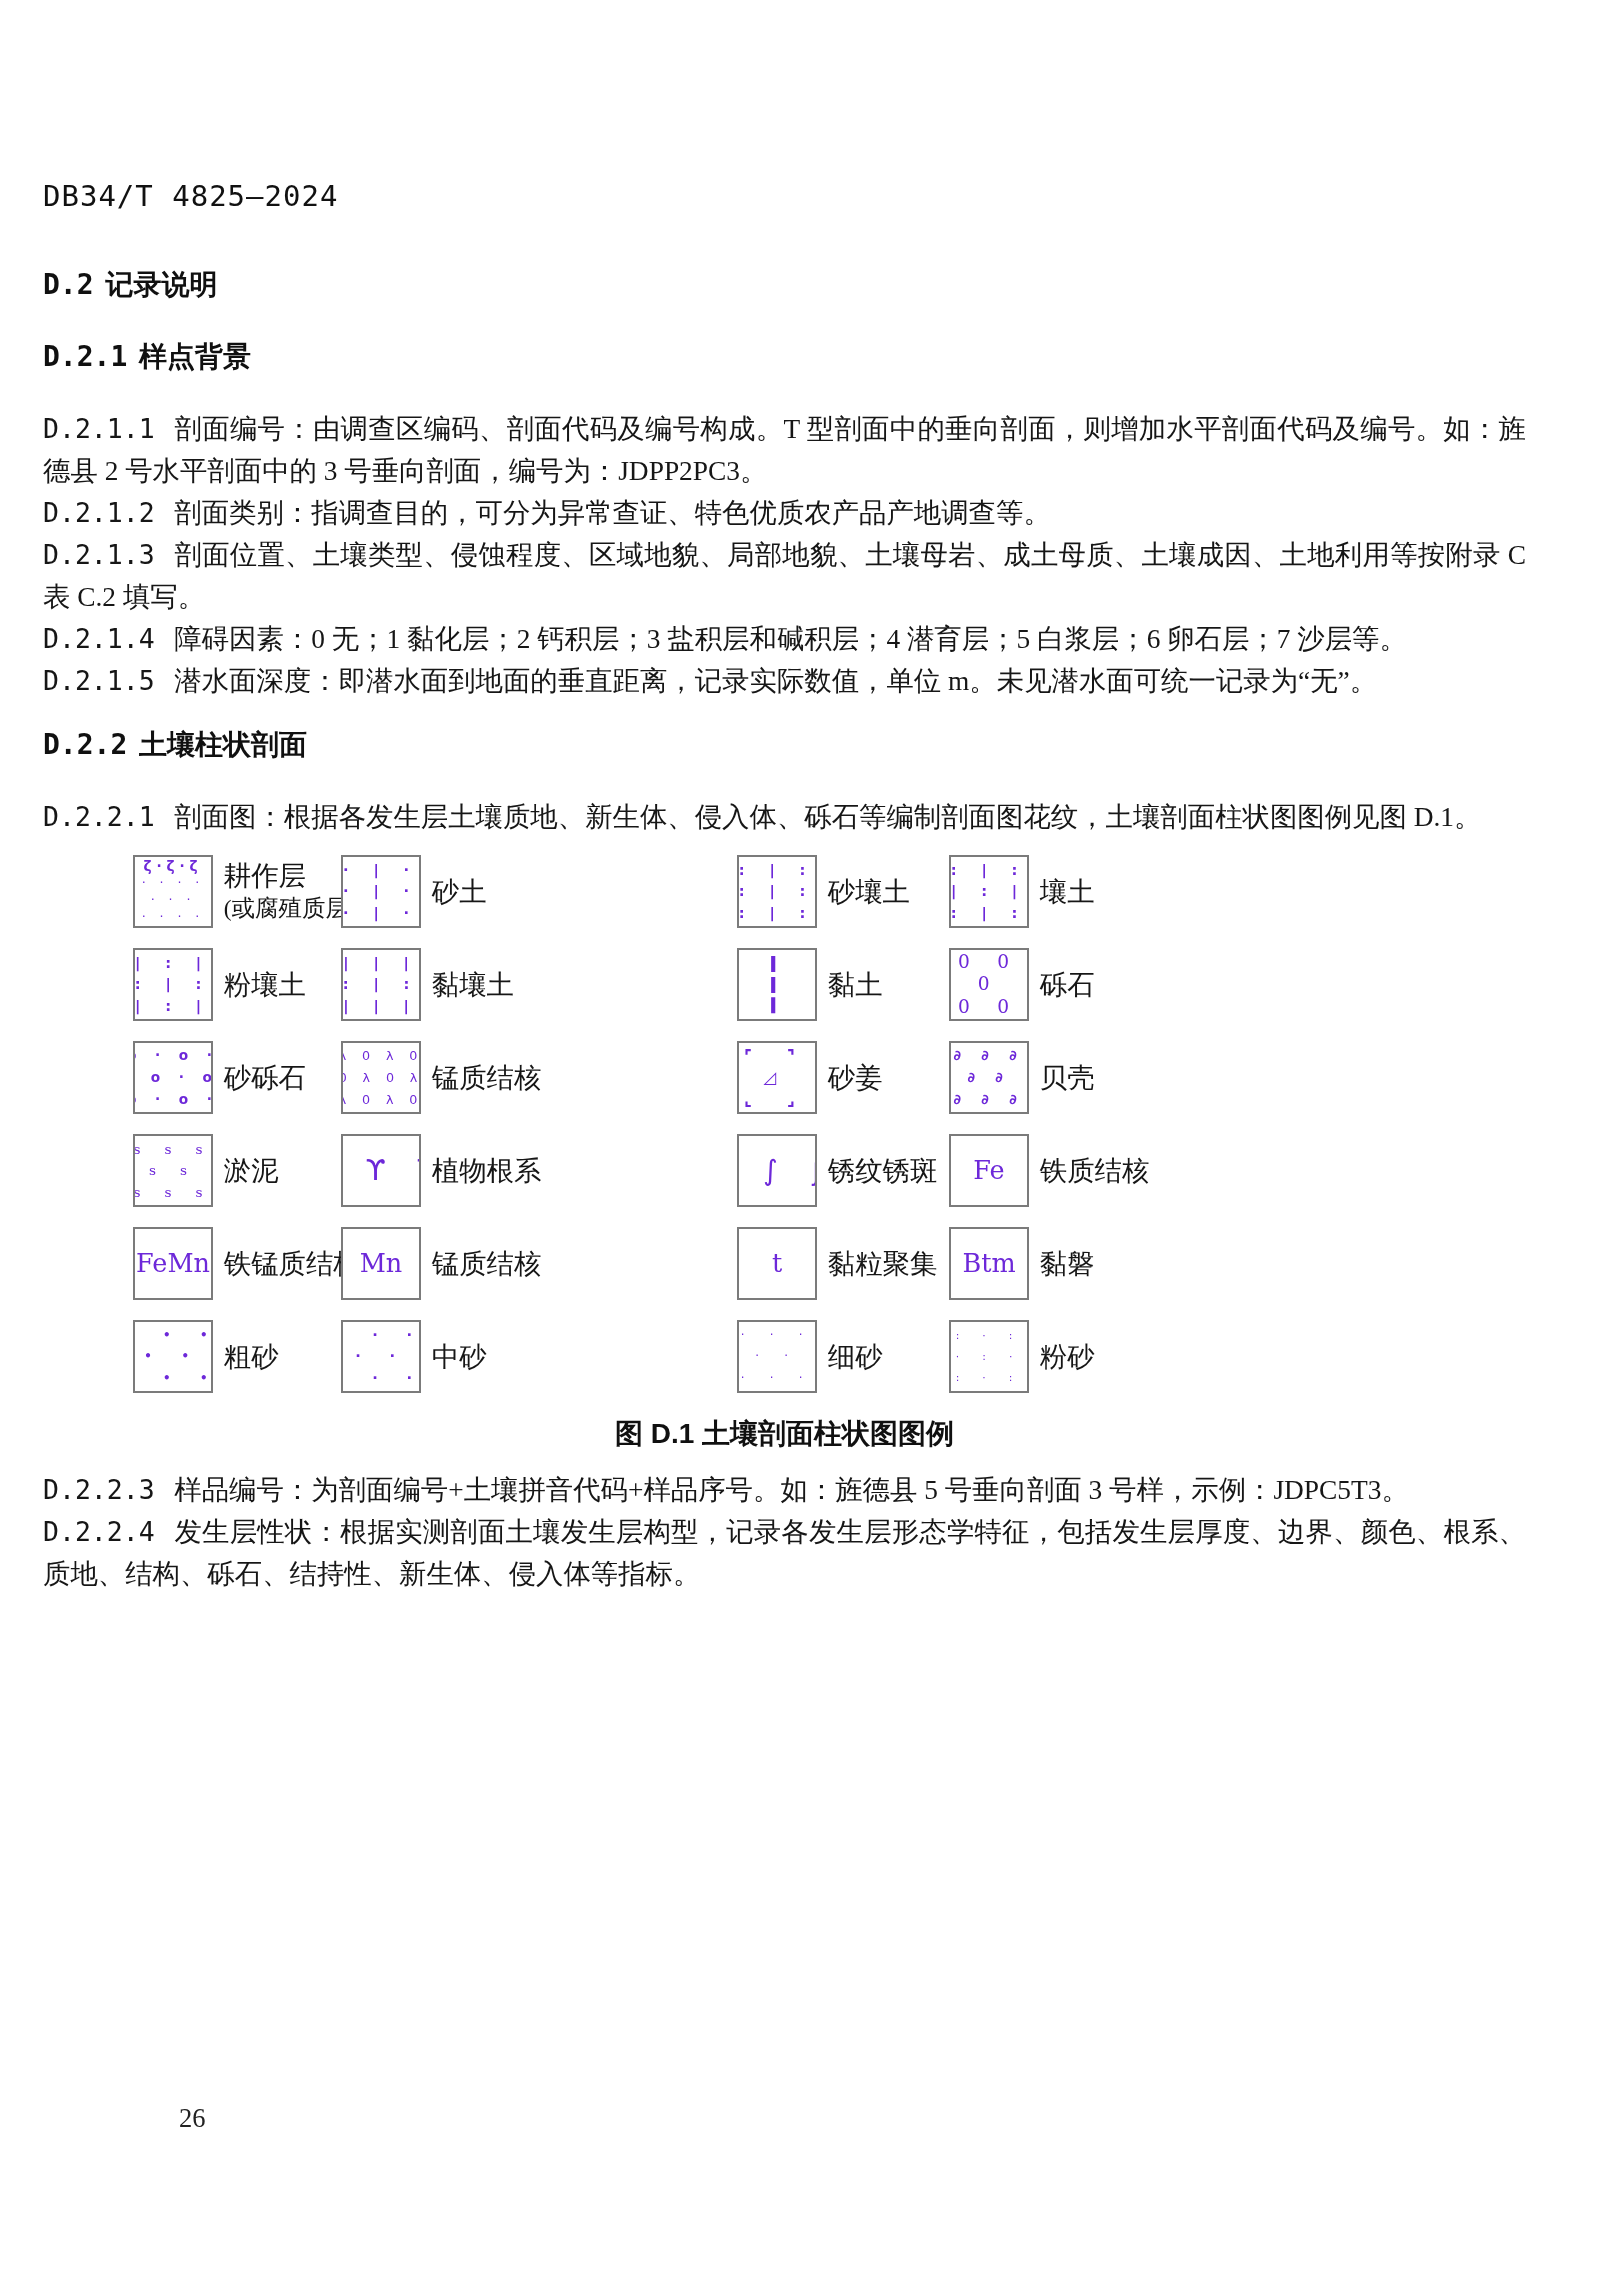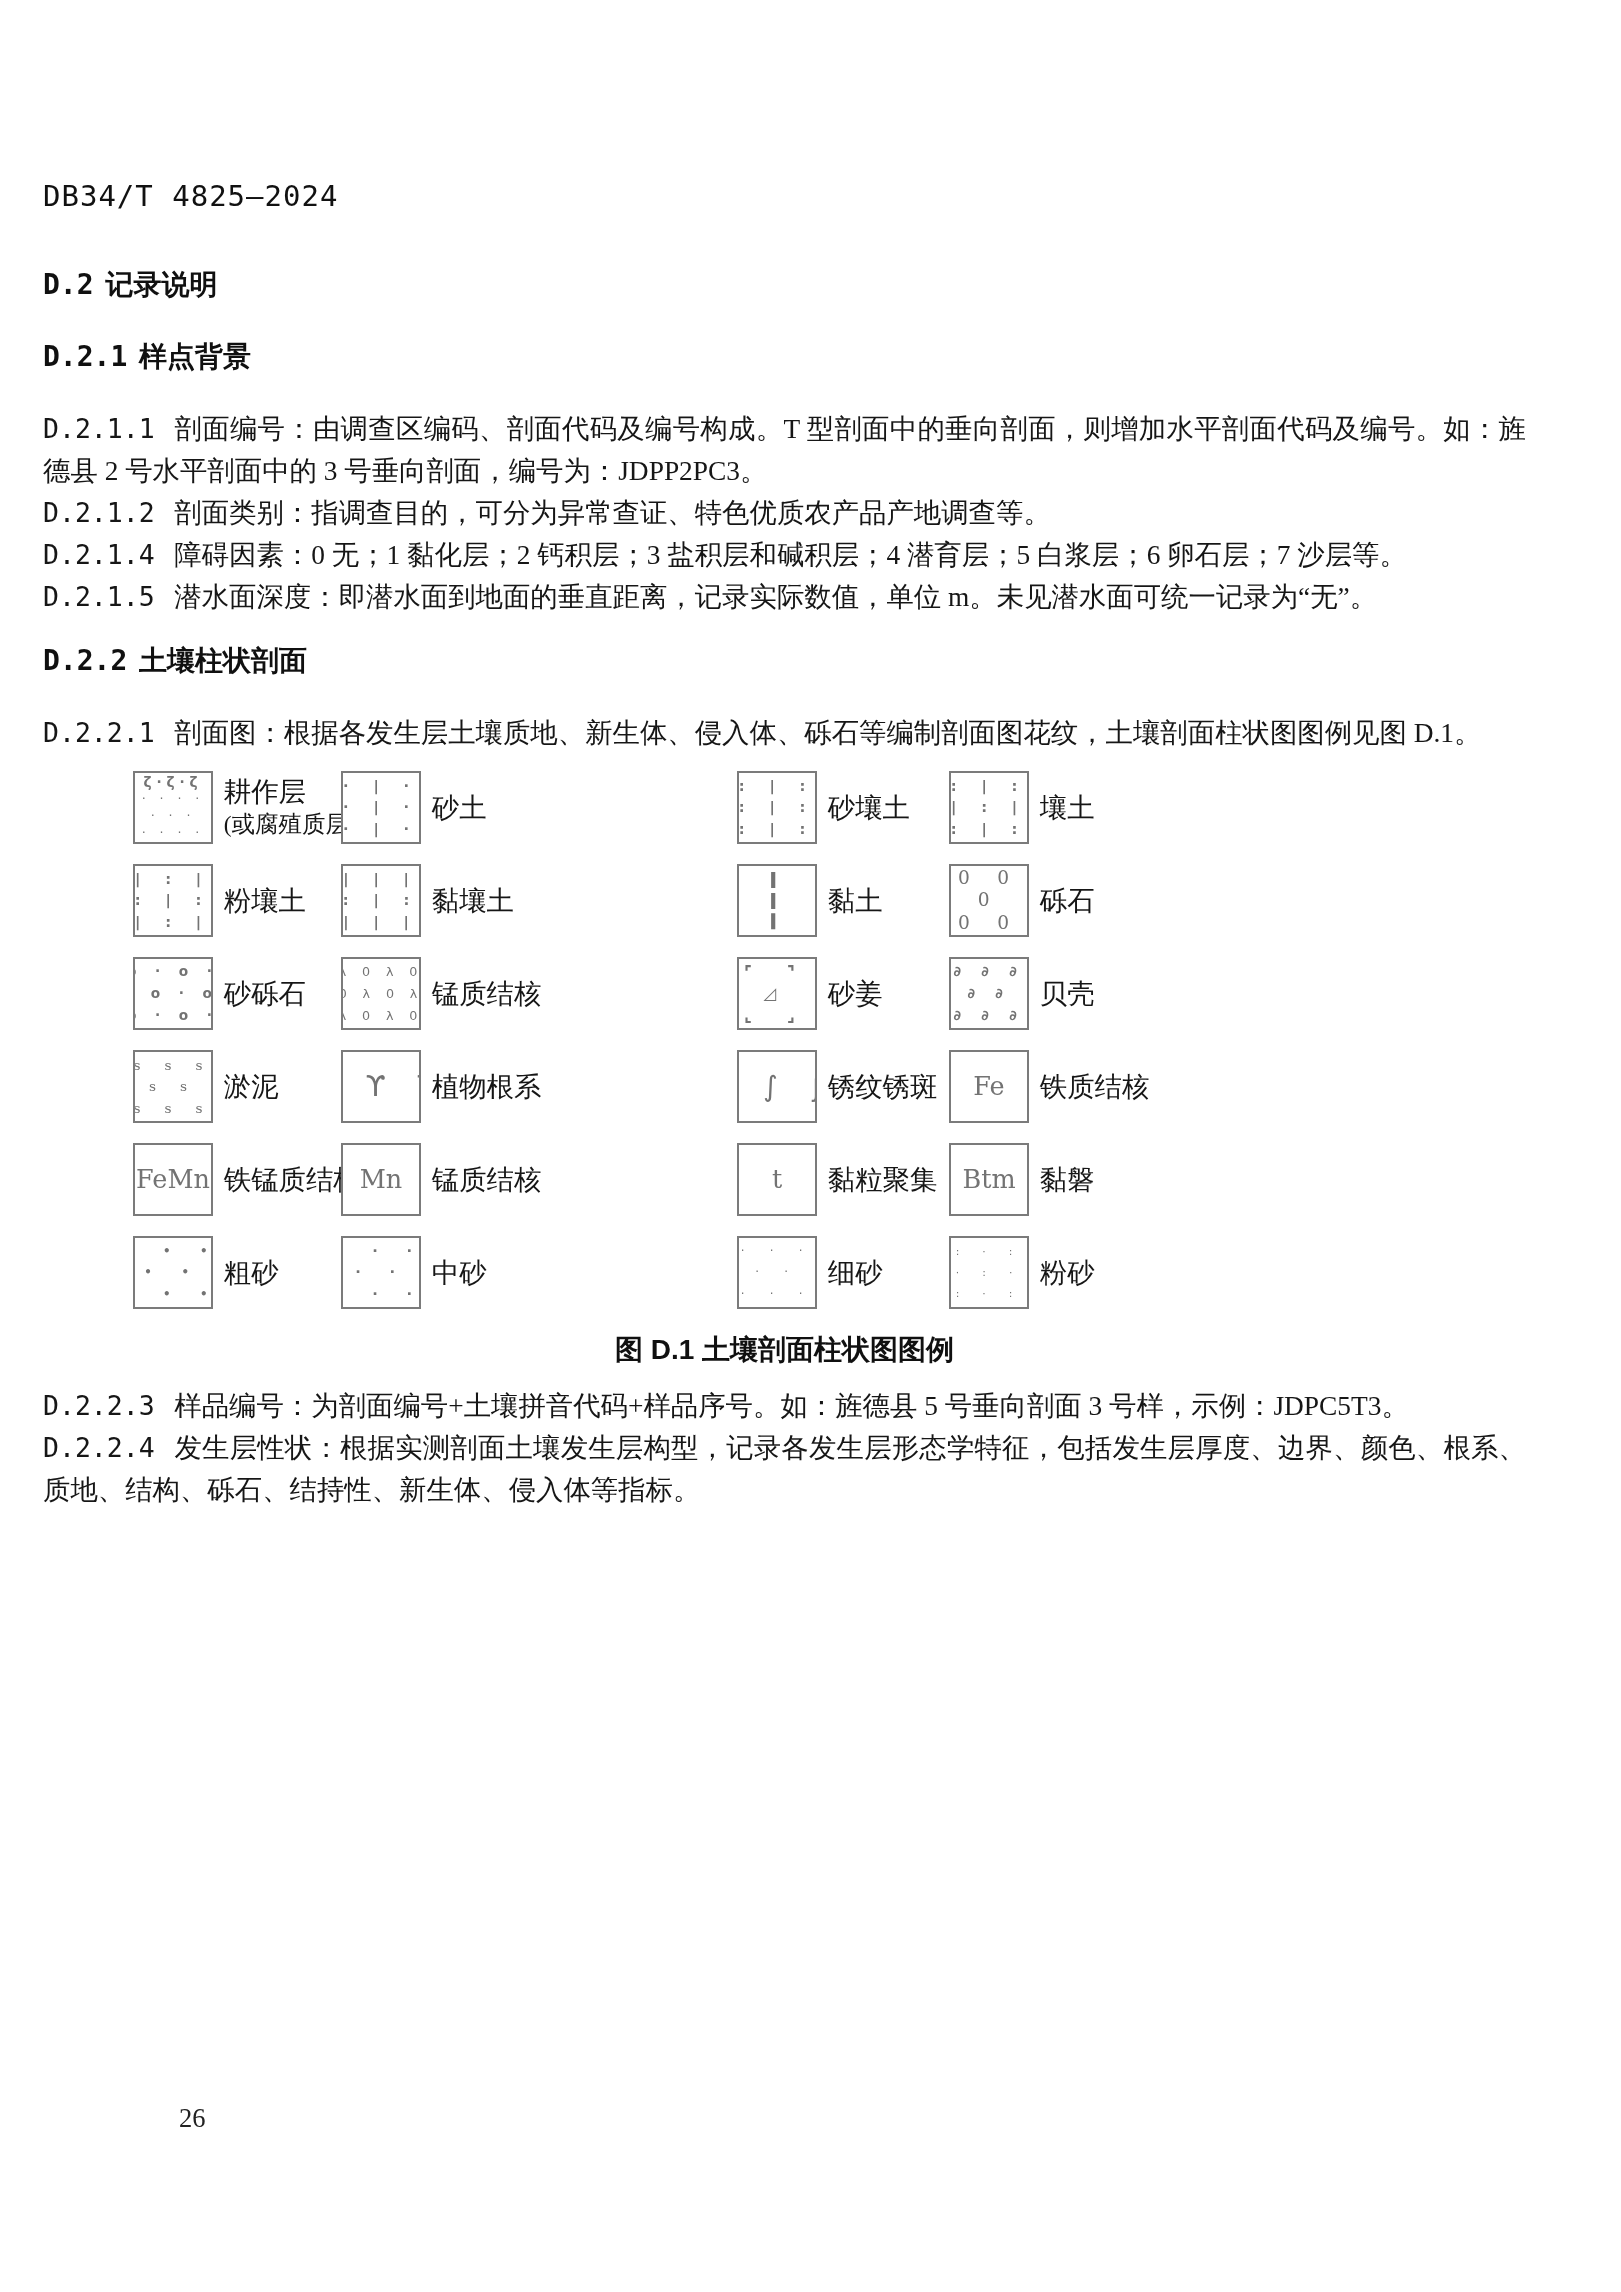--- a/index.html
+++ b/index.html
@@ -32,21 +32,21 @@
   }
   
   .legend-grid{
     display:grid;
     grid-template-columns:208px 396px 212px 235px;
     margin:7.8px 0 0 90px;
   }
   .cell{display:flex;align-items:center;height:93px;}
   .box{
     width:80px;height:73px;flex:0 0 auto;box-sizing:border-box;
-    border:2px solid #7b7b7b;background:#fff;color:#737373;
+    border:2px solid #7b7b7b;background:#fff;color:#6d28d9;
     display:flex;flex-direction:column;justify-content:space-evenly;align-items:center;
     overflow:hidden;
   }
   .pline{white-space:pre;text-align:center;font-family:"DejaVu Sans","Liberation Sans",sans-serif;}
   .lab{margin-left:10.8px;font-size:27.4px;line-height:32px;white-space:nowrap;color:#161616;}
   .lab .lab2{font-size:23.5px;}
   
   .p-till  .pline{font-size:12.7px;line-height:14.7px;letter-spacing:4.9px;}
   .p-till  .pline:first-child{font-weight:bold;font-size:13.7px;}
   .p-std   .pline{font-size:14.7px;line-height:18.6px;letter-spacing:9.8px;font-weight:bold;}
@@ -82,20 +82,21 @@
 
   <div class="doc-code">DB34/T 4825—2024</div>
 
   <h1 class="heading h-d2"><span class="hnum">D.2</span><span>记录说明</span></h1>
 
   <h1 class="heading h-d21"><span class="hnum">D.2.1</span><span>样点背景</span></h1>
 
   <div class="paras">
     <p class="para"><span class="pnum">D.2.1.1</span><span>剖面编号：由调查区编码、剖面代码及编号构成。T 型剖面中的垂向剖面，则增加水平剖面代码及编号。如：旌德县 2 号水平剖面中的 3 号垂向剖面，编号为：JDPP2PC3。</span></p>
     <p class="para"><span class="pnum">D.2.1.2</span><span>剖面类别：指调查目的，可分为异常查证、特色优质农产品产地调查等。</span></p>
+    <p class="para"><span class="pnum">D.2.1.3</span><span>剖面位置、土壤类型、侵蚀程度、区域地貌、局部地貌、土壤母岩、成土母质、土壤成因、土地利用等按附录 C 表 C.2 填写。</span></p>
     <p class="para"><span class="pnum">D.2.1.4</span><span>障碍因素：0 无；1 黏化层；2 钙积层；3 盐积层和碱积层；4 潜育层；5 白浆层；6 卵石层；7 沙层等。</span></p>
     <p class="para"><span class="pnum">D.2.1.5</span><span>潜水面深度：即潜水面到地面的垂直距离，记录实际数值，单位 m。未见潜水面可统一记录为“无”。</span></p>
   </div>
 
   <h1 class="heading h-d22"><span class="hnum">D.2.2</span><span>土壤柱状剖面</span></h1>
 
   <div class="paras">
     <p class="para"><span class="pnum">D.2.2.1</span><span>剖面图：根据各发生层土壤质地、新生体、侵入体、砾石等编制剖面图花纹，土壤剖面柱状图图例见图 D.1。</span></p>
   </div>
 

